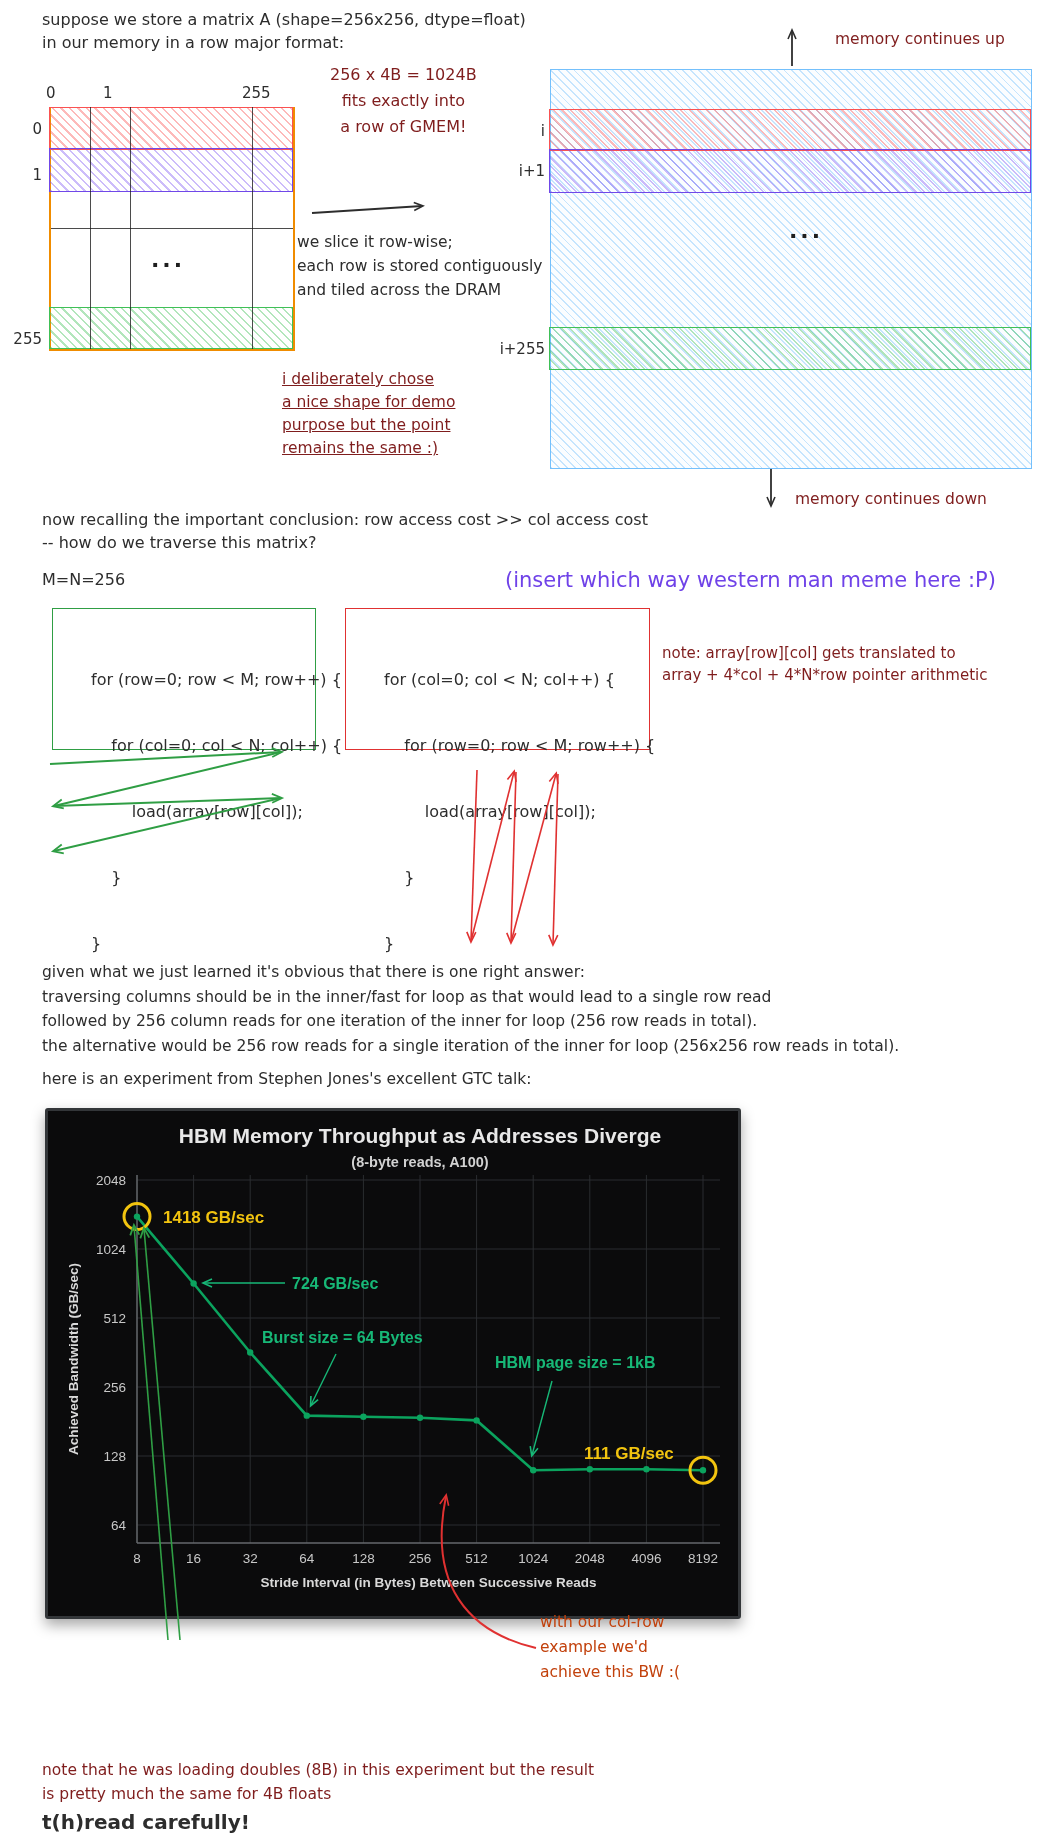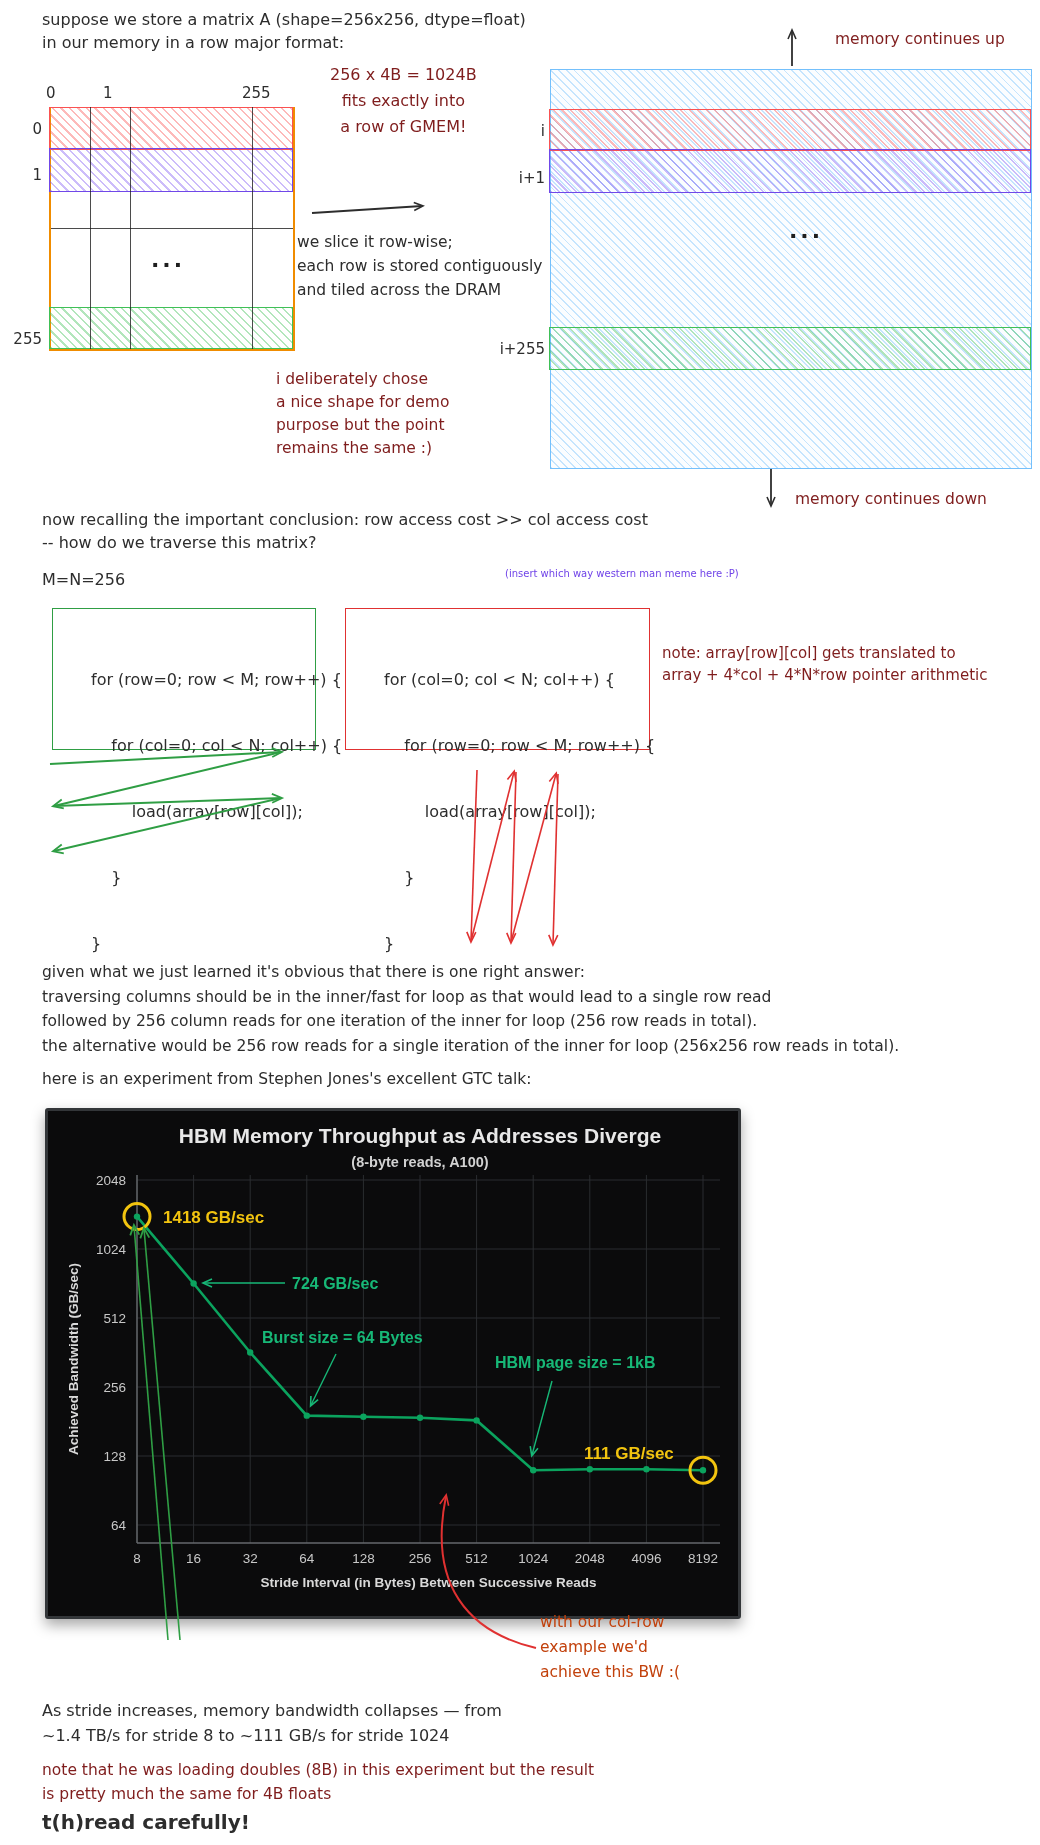--- a/index.html
+++ b/index.html
@@ -61,48 +61,48 @@
     <div class="hline" style="left:0;top:121px;width:242px;"></div>
     <div class="abs dots" style="left:100px;top:140px;">...</div>
   </div>
 
   <div class="abs small dark" style="left:297px;top:230px;line-height:24px;">
     <span class="line">we slice it row-wise;</span>
     <span class="line">each row is stored contiguously</span>
     <span class="line">and tiled across the DRAM</span>
   </div>
 
-  <div class="abs small green" style="left:276px;top:368px;">
+  <div class="abs small green" style="left:282px;top:368px;text-decoration:underline;">
     <span class="line">i deliberately chose</span>
     <span class="line">a nice shape for demo</span>
     <span class="line">purpose but the point</span>
     <span class="line">remains the same :)</span>
   </div>
 
   <div class="abs green" style="left:835px;top:30px;font-size:15.5px;">memory continues up</div>
   <div class="abs green" style="left:795px;top:490px;font-size:15.5px;">memory continues down</div>
   <div class="abs rowlab" style="left:505px;top:122px;width:40px;text-align:right;">i</div>
-  <div class="abs rowlab" style="left:497px;top:162px;width:48px;text-align:right;margin-top:7px;">i+1</div>
+  <div class="abs rowlab" style="left:497px;top:162px;width:48px;text-align:right;">i+1</div>
   <div class="abs rowlab" style="left:489px;top:340px;width:56px;text-align:right;">i+255</div>
 
   <div class="abs" style="left:550px;top:69px;width:480px;height:398px;border:1.6px solid #74c0fc;
        background:repeating-linear-gradient(45deg,rgba(116,192,252,.40) 0 1.3px,rgba(255,255,255,0) 1.3px 5.5px),#fbfdff;">
     <div class="abs hatch-red" style="left:-1.6px;top:39px;width:480px;height:40px;"></div>
     <div class="abs hatch-purple" style="left:-1.6px;top:79px;width:480px;height:42px;"></div>
     <div class="abs hatch-green" style="left:-1.6px;top:257px;width:480px;height:41px;"></div>
     <div class="abs dots" style="left:238px;top:148px;">...</div>
   </div>
 
   <div class="abs intro" style="left:42px;top:508px;">
     <span class="line">now recalling the important conclusion: row access cost &gt;&gt; col access cost</span>
     <span class="line">-- how do we traverse this matrix?</span>
   </div>
 
   <div class="abs intro" style="left:42px;top:568px;">M=N=256</div>
-  <div class="abs purple" style="left:505px;top:568px;font-size:10px;">(insert which way western man meme here :P)</div>
+  <div class="abs purple" style="left:505px;top:568px;font-size:21px;">(insert which way western man meme here :P)</div>
 
   <div class="codebox" style="left:52px;top:608px;width:262px;height:140px;border:1.8px solid #2f9e44;">
     <div class="abs code" style="left:38px;top:16px;">
       <span class="line">for (row=0; row &lt; M; row++) {</span>
       <span class="line">    for (col=0; col &lt; N; col++) {</span>
       <span class="line">        load(array[row][col]);</span>
       <span class="line">    }</span>
       <span class="line">}</span>
     </div>
   </div>
@@ -201,24 +201,20 @@
         <circle cx="655" cy="359.18530522184267" r="13" stroke="#f2c40f" stroke-width="3" fill="none"></circle>
       </svg>
   </div>
 
   <div class="abs small red" style="left:540px;top:1610px;line-height:25px;">
     <span class="line">with our col-row</span>
     <span class="line">example we'd</span>
     <span class="line">achieve this BW :(</span>
   </div>
 
-  <div class="abs intro" style="left:42px;top:1698px;line-height:25px;">
-    <span class="line">As stride increases, memory bandwidth collapses — from</span>
-    <span class="line">~1.4 TB/s for stride 8 to ~111 GB/s for stride 1024</span>
-  </div>
   <div class="abs small green" style="left:42px;top:1758px;line-height:24px;">
     <span class="line">note that he was loading doubles (8B) in this experiment but the result</span>
     <span class="line">is pretty much the same for 4B floats</span>
   </div>
   <div class="abs dark" style="left:42px;top:1810px;font-size:20px;font-weight:600;">t(h)read carefully!</div>
 
   <svg class="abs" style="left:0;top:0;pointer-events:none;" width="1040" height="1845" viewBox="0 0 1040 1845">
     <defs>
       <marker id="mk-black" markerWidth="12" markerHeight="12" refX="9" refY="5" orient="auto" markerUnits="userSpaceOnUse">
         <path d="M1,1 L10,5 L1,9" fill="none" stroke="#2d2d2d" stroke-width="1.6"></path>

